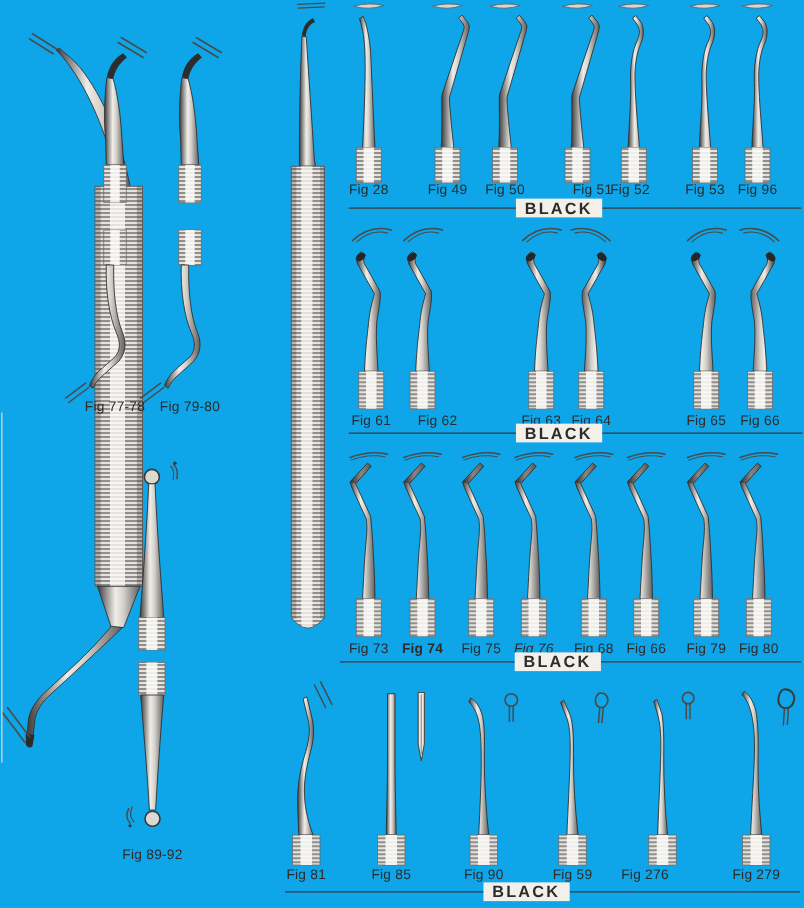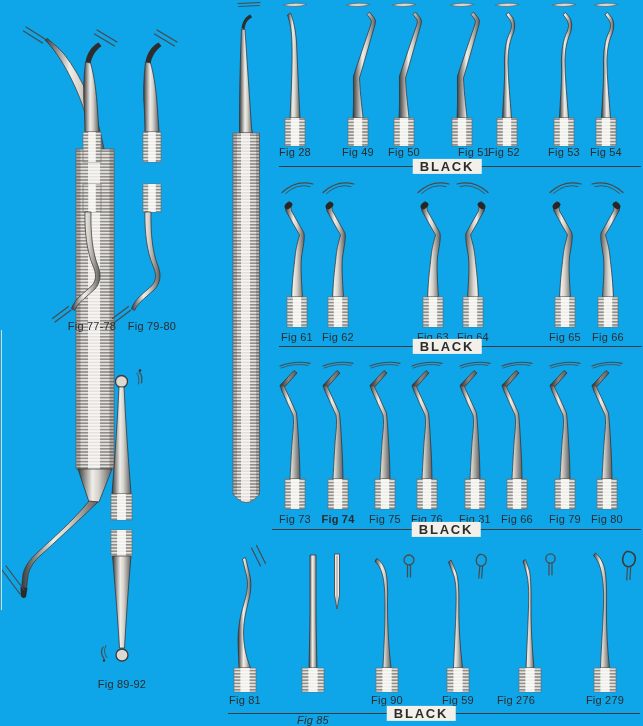--- a/index.html
+++ b/index.html
@@ -370,43 +370,43 @@
         <rect x="256" y="133" width="3.5" height="362" fill="rgba(30,30,30,0.22)"></rect>
       </g>
     </svg>
   <div id="overlay">
       <div class="fig-label" style="left: 295px; top: 152px; color: rgb(44, 44, 44);">Fig 28</div>
       <div class="fig-label" style="left: 358px; top: 152px; color: rgb(44, 44, 44);">Fig 49</div>
       <div class="fig-label" style="left: 404px; top: 152px; color: rgb(44, 44, 44);">Fig 50</div>
       <div class="fig-label" style="left: 462px; top: 152px; color: rgb(44, 44, 44); padding-left: 24px;">Fig 51</div>
       <div class="fig-label" style="left: 504px; top: 152px; color: rgb(44, 44, 44); text-align: center;">Fig 52</div>
       <div class="fig-label" style="left: 564px; top: 152px; color: rgb(44, 44, 44);">Fig 53</div>
-      <div class="fig-label" style="left: 606px; top: 152px; color: rgb(44, 44, 44);">Fig 54</div>
+      <div class="fig-label" style="left: 606px; top: 152px; color: rgb(44, 44, 44);">Fig 96</div>
       <div class="divider" style="left: 279px; top: 165.5px; width: 362px; border-top: 1.6px solid rgb(58, 58, 58);"></div>
       <div class="divider-caption" style="left: 447px; top: 166.5px; background: rgb(243, 240, 234); color: rgb(44, 44, 44);">BLACK</div>
       <div class="fig-label" style="left: 297px; top: 337px; color: rgb(44, 44, 44);">Fig 61</div>
-      <div class="fig-label" style="left: 338px; top: 337px; color: rgb(44, 44, 44);">Fig 62</div>
+      <div class="fig-label" style="left: 338px; top: 337px; color: rgb(44, 44, 44); padding-left: 24px;">Fig 62</div>
       <div class="fig-label" style="left: 433px; top: 337px; color: rgb(44, 44, 44);">Fig 63</div>
       <div class="fig-label" style="left: 473px; top: 337px; color: rgb(44, 44, 44);">Fig 64</div>
       <div class="fig-label" style="left: 565px; top: 337px; color: rgb(44, 44, 44);">Fig 65</div>
       <div class="fig-label" style="left: 608px; top: 337px; color: rgb(44, 44, 44);">Fig 66</div>
       <div class="divider" style="left: 279px; top: 346px; width: 363px; border-top: 1.6px solid rgb(58, 58, 58);"></div>
       <div class="divider-caption" style="left: 447px; top: 347px; background: rgb(243, 240, 234); color: rgb(44, 44, 44);">BLACK</div>
       <div class="fig-label" style="left: 295px; top: 519px; color: rgb(44, 44, 44);">Fig 73</div>
       <div class="fig-label" style="left: 338px; top: 519px; color: rgb(44, 44, 44); font-weight: bold;">Fig 74</div>
       <div class="fig-label" style="left: 385px; top: 519px; color: rgb(44, 44, 44);">Fig 75</div>
-      <div class="fig-label" style="left: 427px; top: 519px; color: rgb(44, 44, 44);">Fig 76</div>
-      <div class="fig-label" style="left: 475px; top: 519px; color: rgb(44, 44, 44);">Fig 31</div>
+      <div class="fig-label" style="left: 427px; top: 519px; color: rgb(44, 44, 44); font-style: italic;">Fig 76</div>
+      <div class="fig-label" style="left: 475px; top: 519px; color: rgb(44, 44, 44);">Fig 68</div>
       <div class="fig-label" style="left: 517px; top: 519px; color: rgb(44, 44, 44);">Fig 66</div>
       <div class="fig-label" style="left: 565px; top: 519px; color: rgb(44, 44, 44);">Fig 79</div>
       <div class="fig-label" style="left: 607px; top: 519px; color: rgb(44, 44, 44);">Fig 80</div>
       <div class="divider" style="left: 272px; top: 529px; width: 369px; border-top: 1.6px solid rgb(58, 58, 58);"></div>
       <div class="divider-caption" style="left: 446px; top: 530px; background: rgb(243, 240, 234); color: rgb(44, 44, 44);">BLACK</div>
       <div class="fig-label" style="left: 245px; top: 700px; color: rgb(44, 44, 44);">Fig 81</div>
-      <div class="fig-label" style="left: 313px; top: 720px; color: rgb(44, 44, 44); font-style: italic;">Fig 85</div>
+      <div class="fig-label" style="left: 313px; top: 700px; color: rgb(44, 44, 44);">Fig 85</div>
       <div class="fig-label" style="left: 387px; top: 700px; color: rgb(44, 44, 44);">Fig 90</div>
       <div class="fig-label" style="left: 458px; top: 700px; color: rgb(44, 44, 44);">Fig 59</div>
       <div class="fig-label" style="left: 516px; top: 700px; color: rgb(44, 44, 44);">Fig 276</div>
       <div class="fig-label" style="left: 605px; top: 700px; color: rgb(44, 44, 44);">Fig 279</div>
       <div class="divider" style="left: 228px; top: 713px; width: 412px; border-top: 1.6px solid rgb(58, 58, 58);"></div>
       <div class="divider-caption" style="left: 421px; top: 714px; background: rgb(243, 240, 234); color: rgb(44, 44, 44);">BLACK</div>
       <div class="fig-label" style="left: 92px; top: 326px; color: rgb(44, 44, 44);">Fig 77-78</div>
       <div class="fig-label" style="left: 152px; top: 326px; color: rgb(44, 44, 44);">Fig 79-80</div>
       <div class="fig-label" style="left: 122px; top: 684px; color: rgb(44, 44, 44);">Fig 89-92</div>
     </div>

